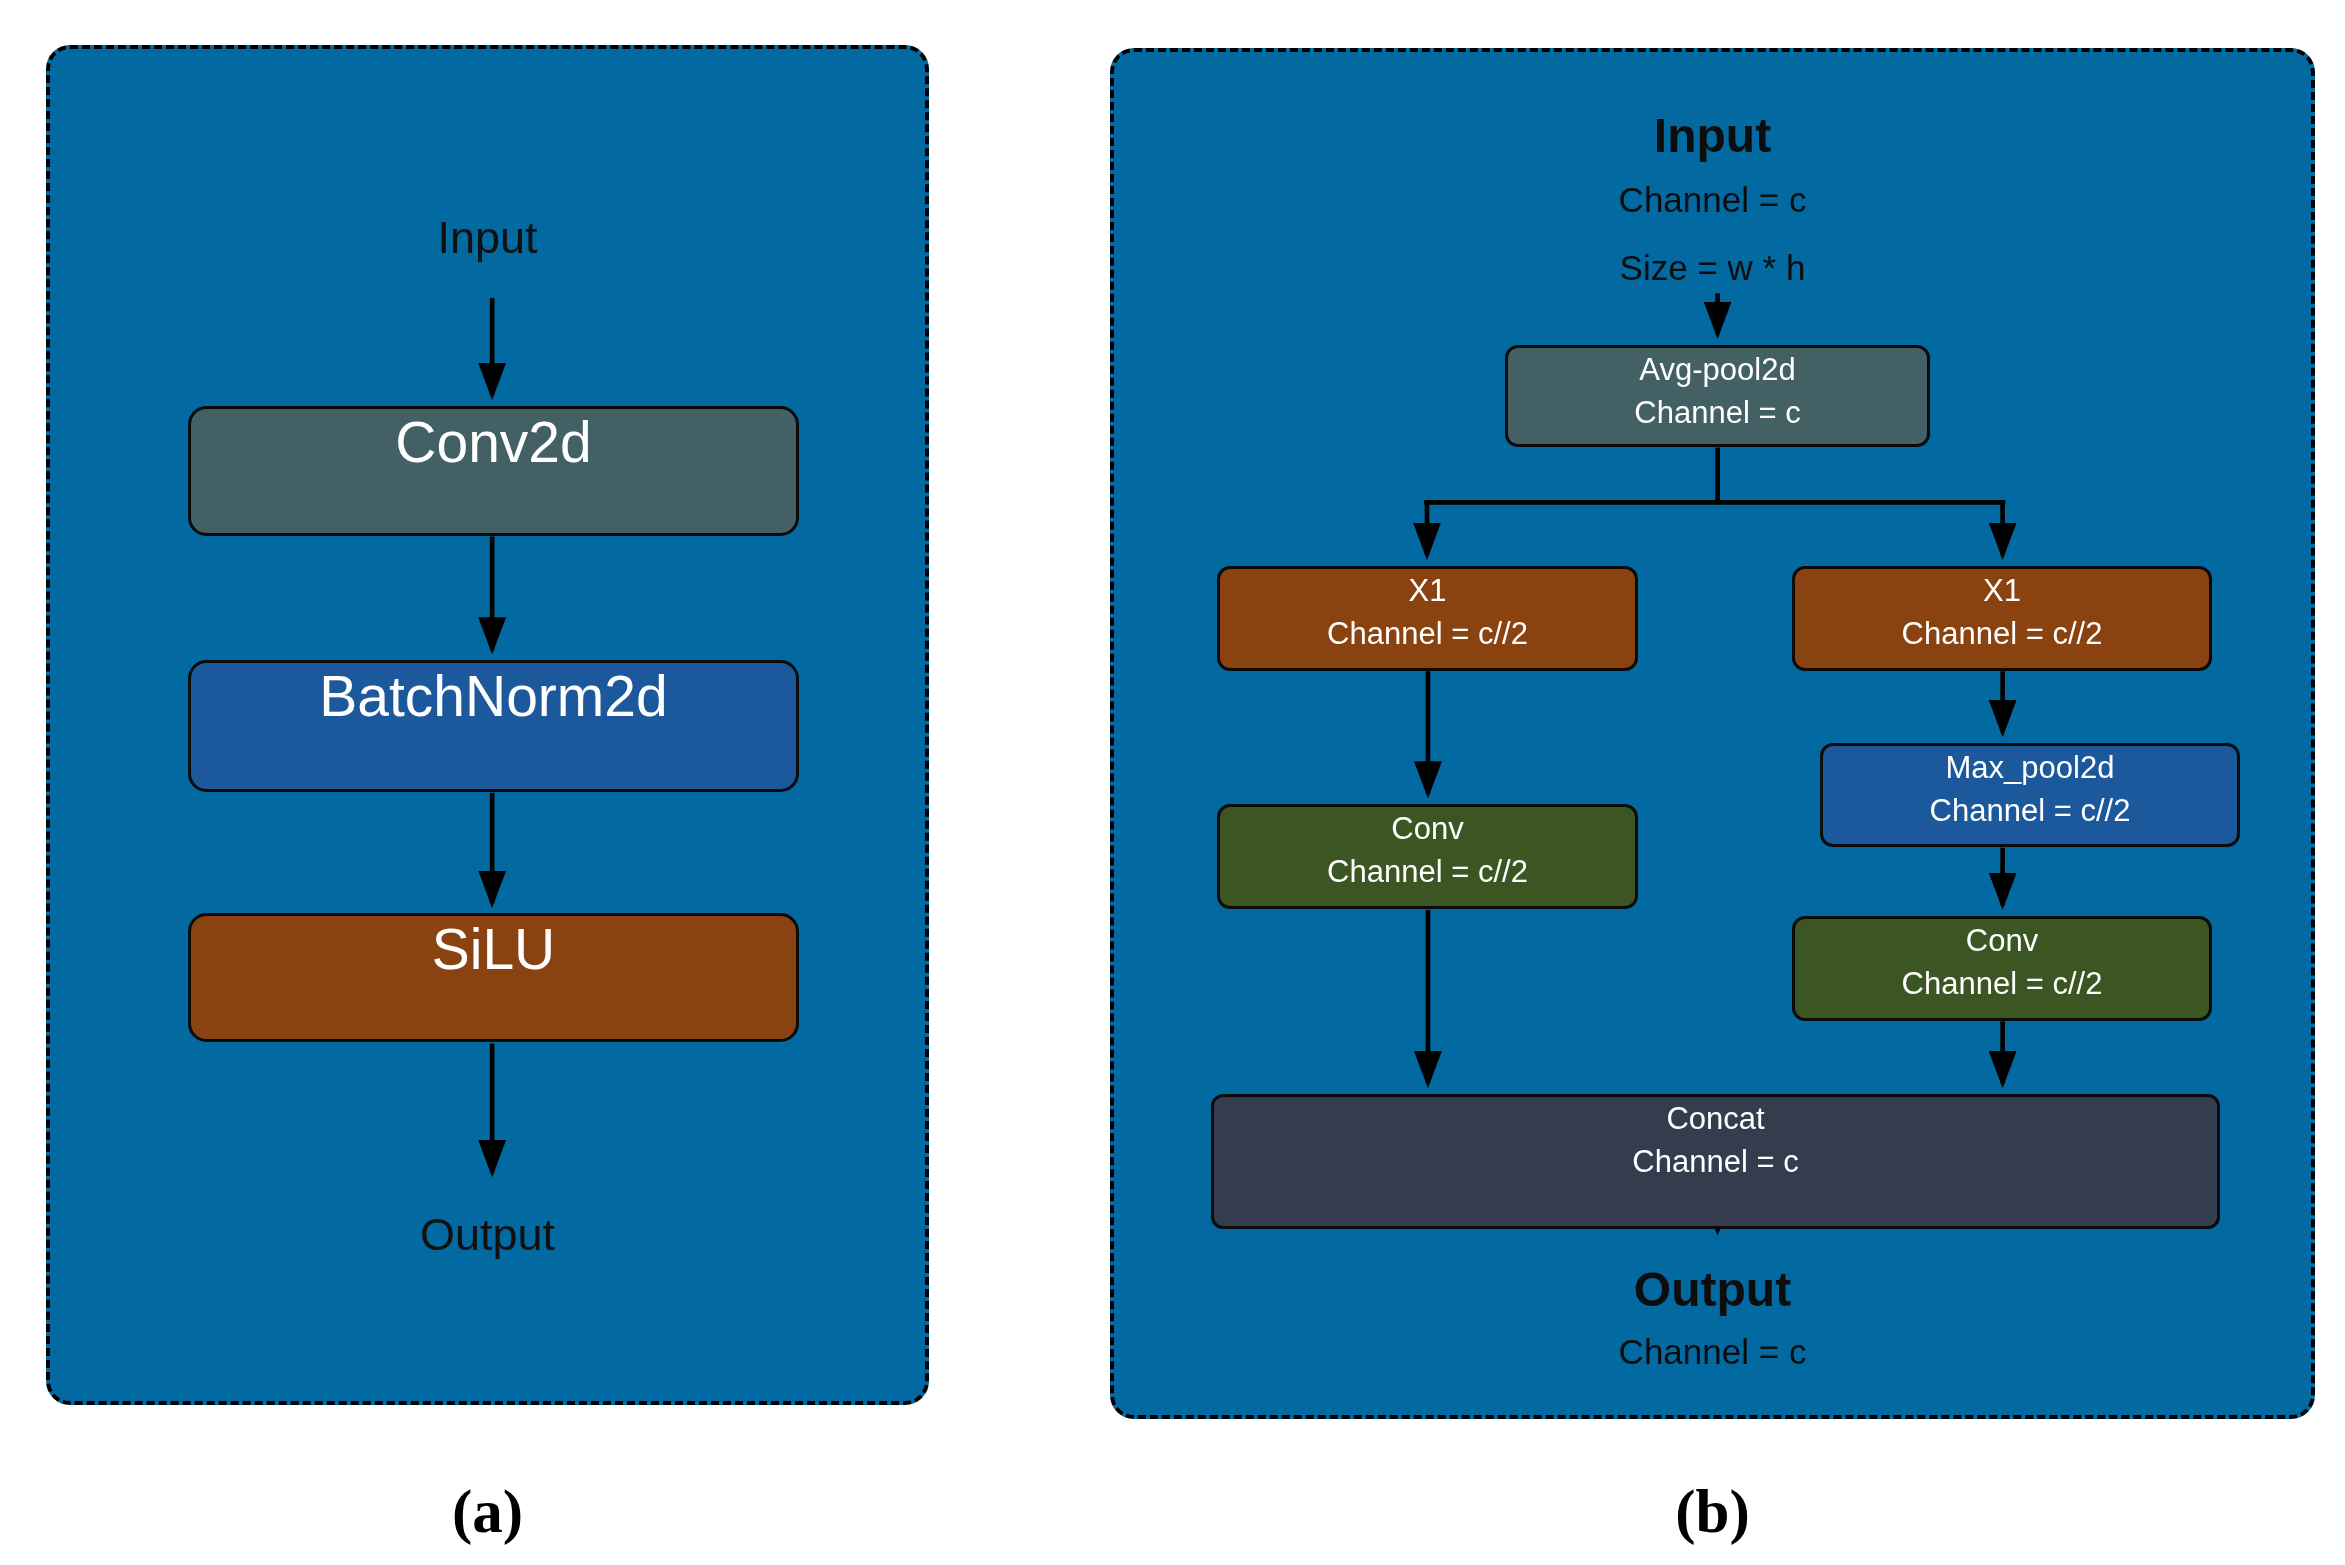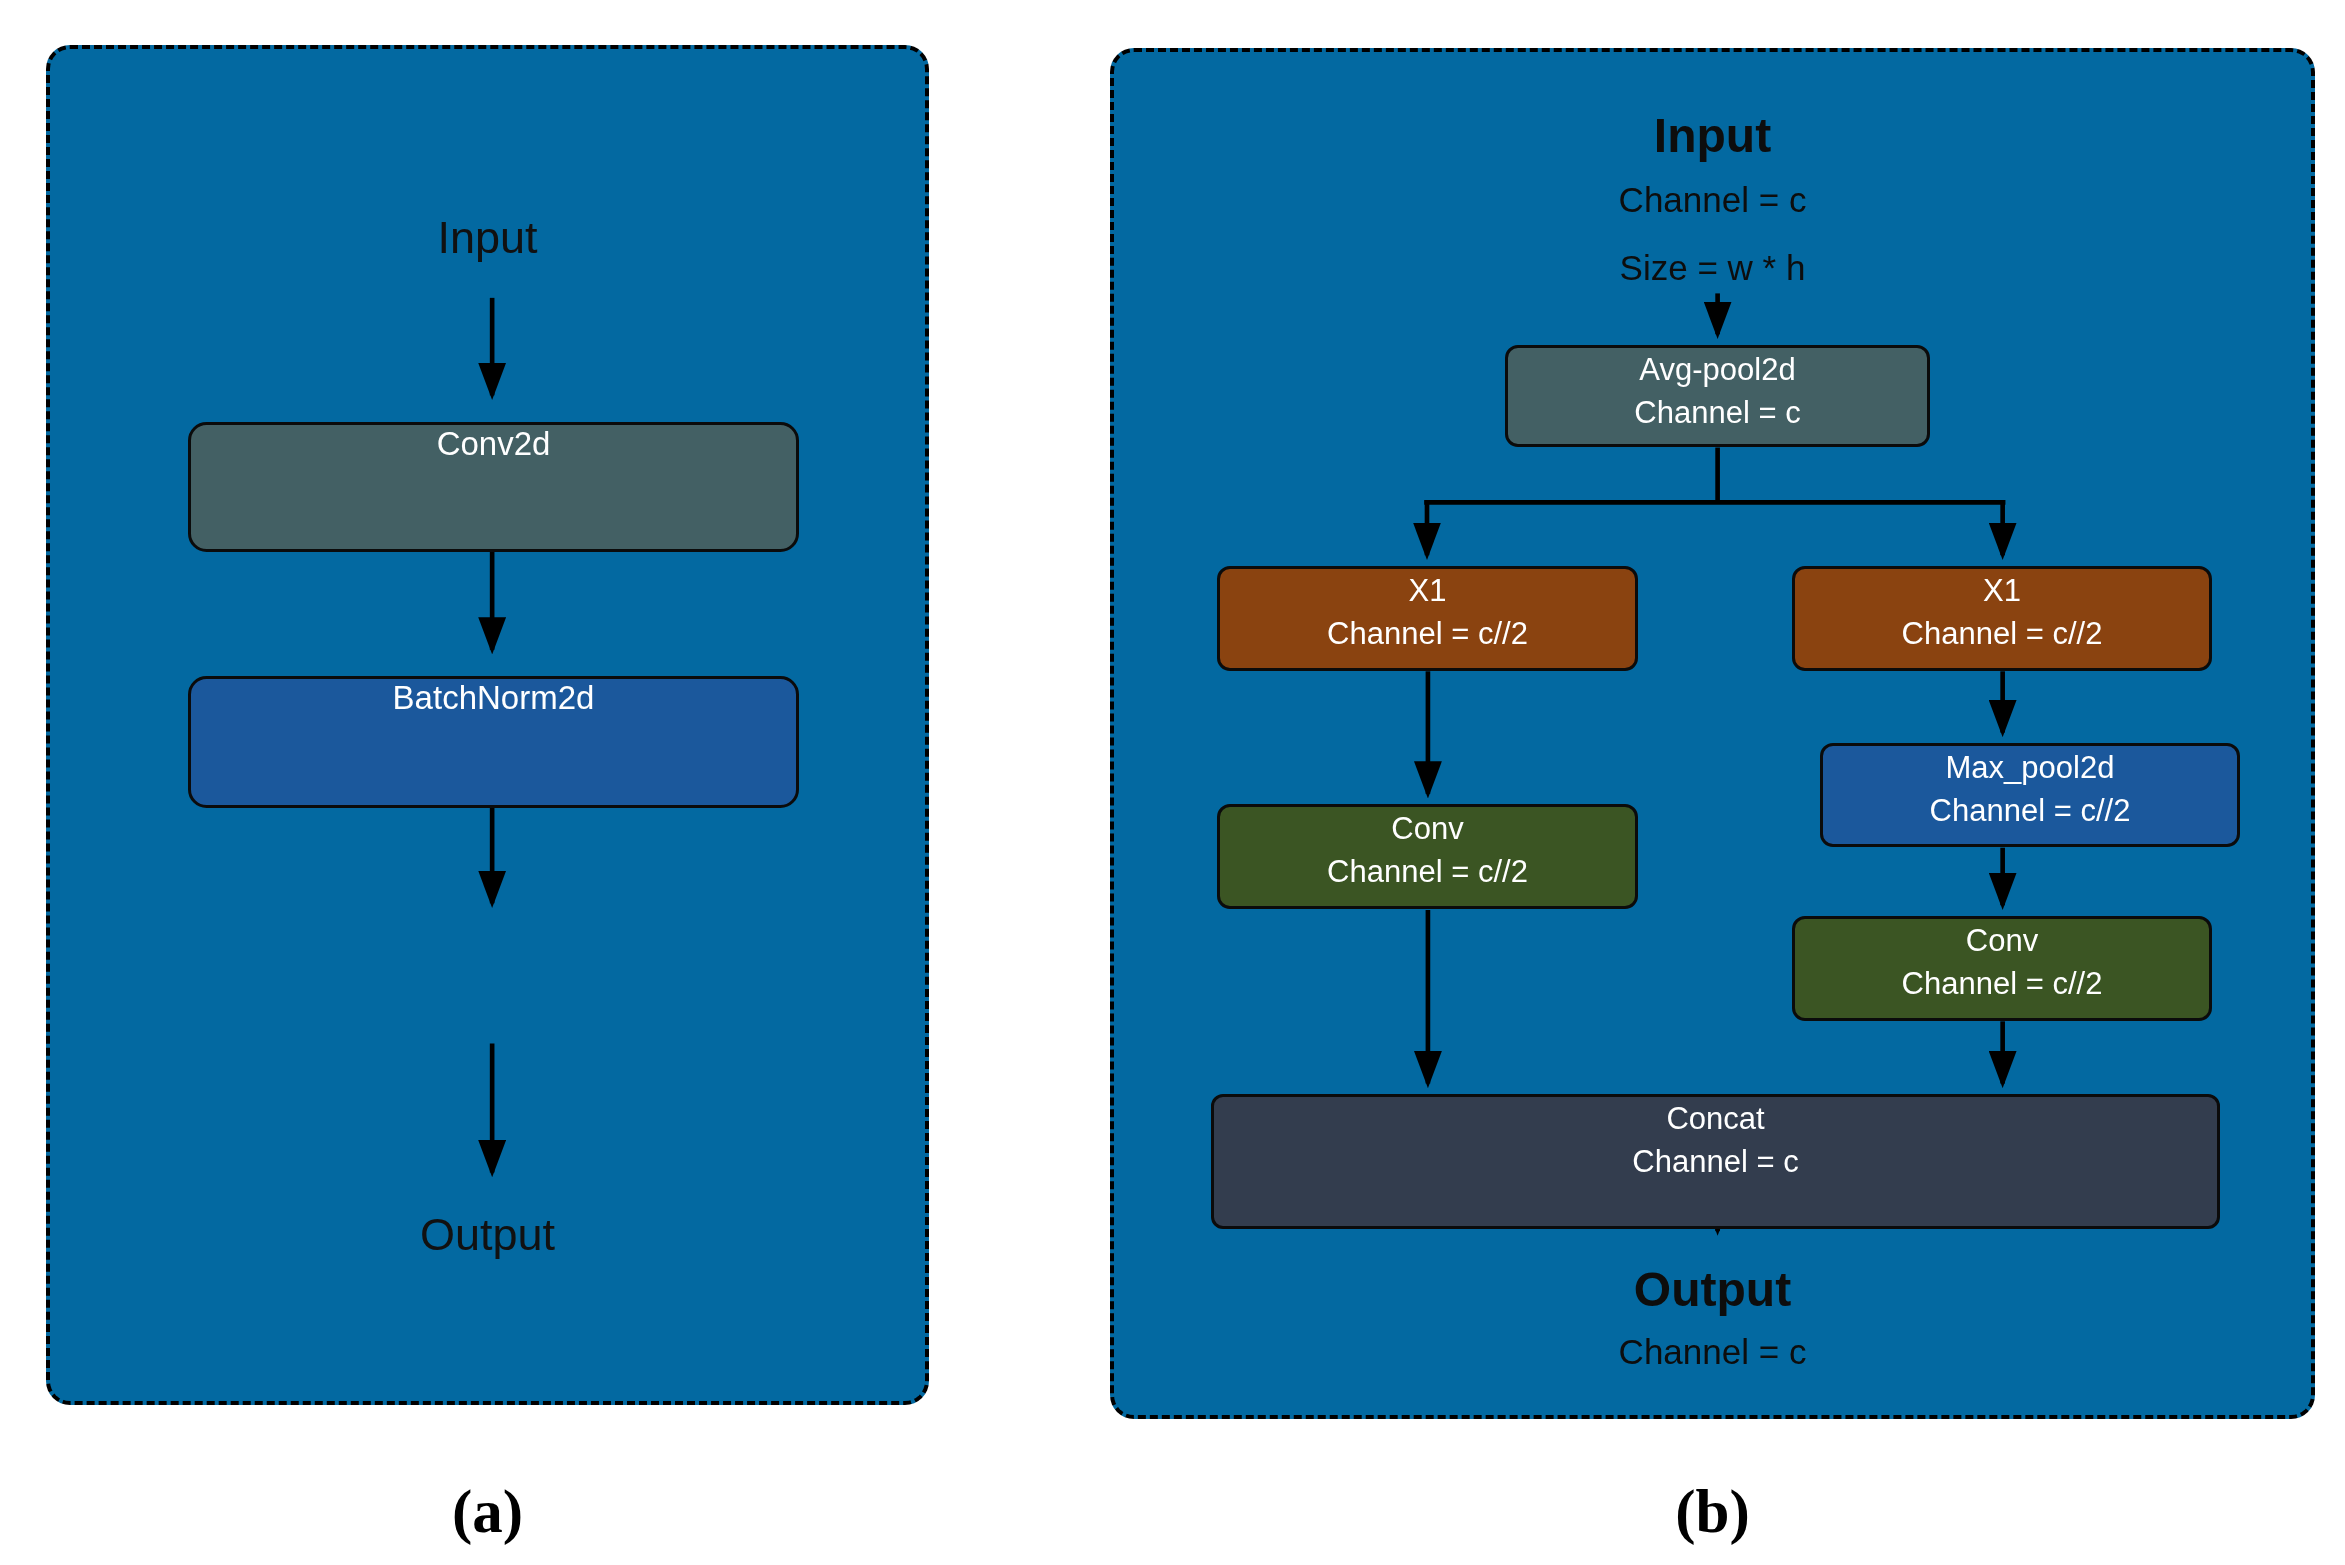--- a/index.html
+++ b/index.html
@@ -14,21 +14,21 @@
   }
   .panel-a{left:46px;top:45px;width:883px;height:1360px;}
   .panel-b{left:1110px;top:48px;width:1205px;height:1371px;}
   .overlay{position:absolute;left:0;top:0;width:100%;height:100%;pointer-events:none;}
 
   .node{
     position:absolute;box-sizing:border-box;border:3.7px solid #0b0b0b;
     color:#ffffff;display:flex;flex-direction:column;align-items:center;
     text-align:center;
   }
-  .panel-a .node{left:138px;width:611px;height:130px;border-radius:18.6px;font-size:33px;margin-top:16px;}
+  .panel-a .node{left:138px;width:611px;height:130px;border-radius:18.6px;font-size:57px;}
   #node-conv2d{top:357px;}
   #node-batchnorm{top:611px;height:132px;}
   #node-silu{top:864px;height:129px;}
 
   .flow-label{position:absolute;left:0;width:100%;text-align:center;font-size:45px;color:#111;}
   #label-input-a{top:163px;}
   #label-output-a{top:1160px;}
 
   .panel-b .bigtitle{position:absolute;left:0;width:100%;text-align:center;font-size:48px;font-weight:600;color:#0d0d0d;}
   .panel-b .subline{position:absolute;left:0;width:100%;text-align:center;font-size:35px;color:#0d0d0d;}
@@ -75,20 +75,21 @@
       <line x1="476" y1="801" x2="476" y2="920" marker-end="url(#ah-a)"></line>
       <line x1="476" y1="1071" x2="476" y2="1210" marker-end="url(#ah-a)"></line>
     </svg>
 
     <div class="flow-label" id="label-input-a">Input</div>
 
     <div class="node" id="node-conv2d" style="background-color: rgb(67, 96, 100);">Conv2d</div>
 
     <div class="node" id="node-batchnorm" style="background-color: rgb(27, 88, 156);">BatchNorm2d</div>
 
+    <div class="node" id="node-silu" style="background-color: rgb(138, 67, 16);">SiLU</div>
 
     <div class="flow-label" id="label-output-a">Output</div>
   </section>
 
   <section class="panel panel-b">
     <svg class="overlay" viewBox="0 0 1289 1468" xmlns="http://www.w3.org/2000/svg">
       <defs>
         <marker id="ah-b" markerWidth="8" markerHeight="6" refX="7" refY="3" orient="auto" markerUnits="strokeWidth">
           <path d="M0,0 L8,3 L0,6 Z" fill="#000"></path>
         </marker>

